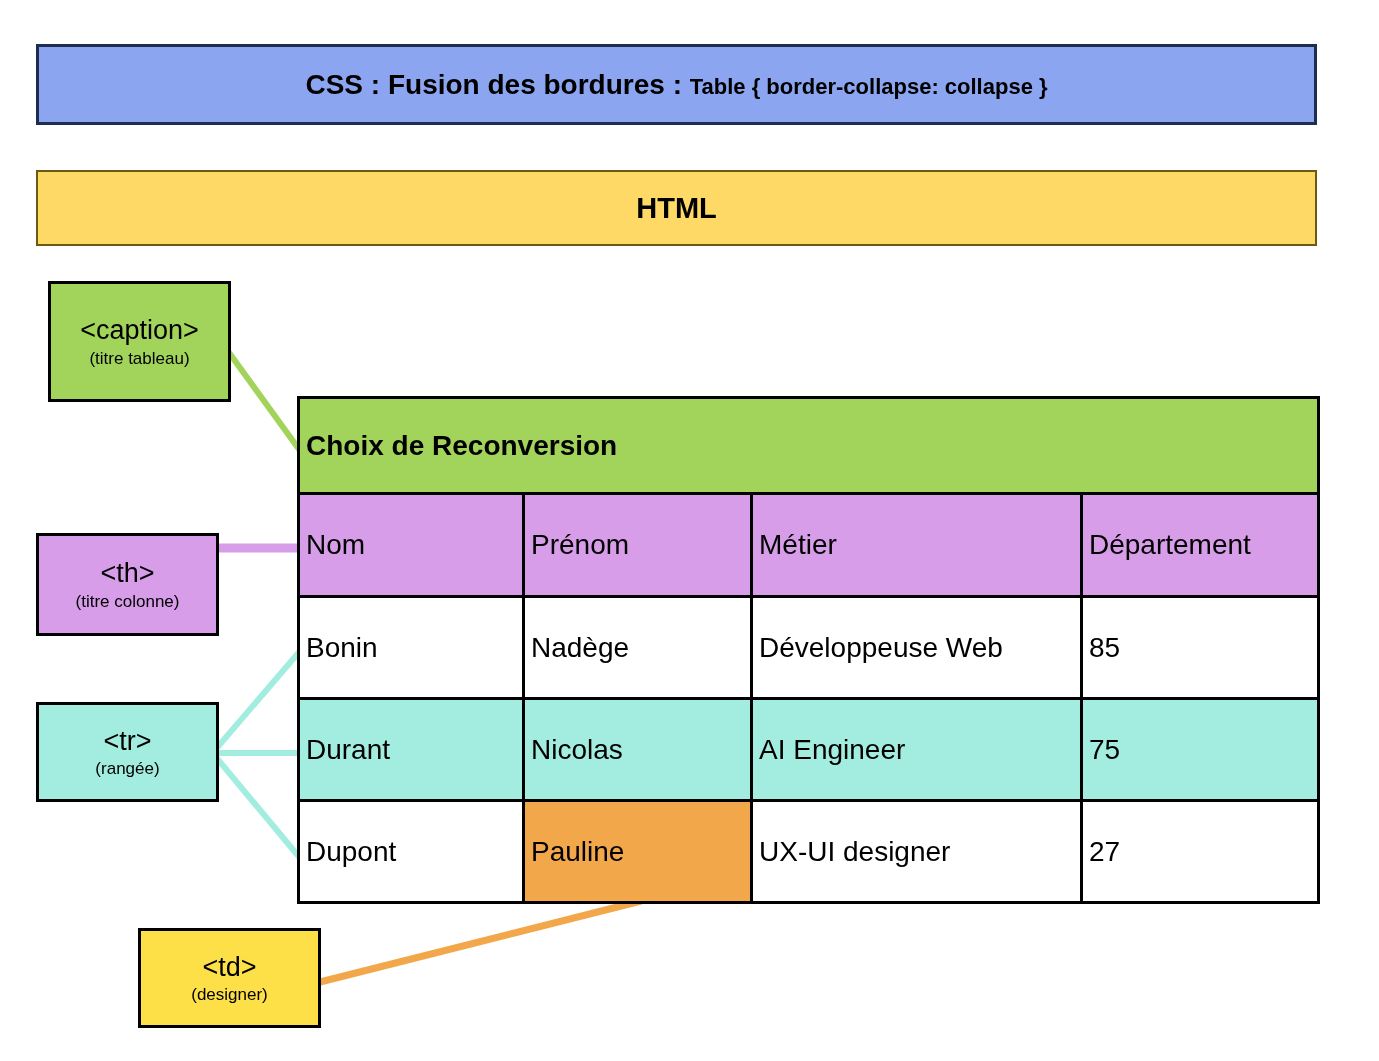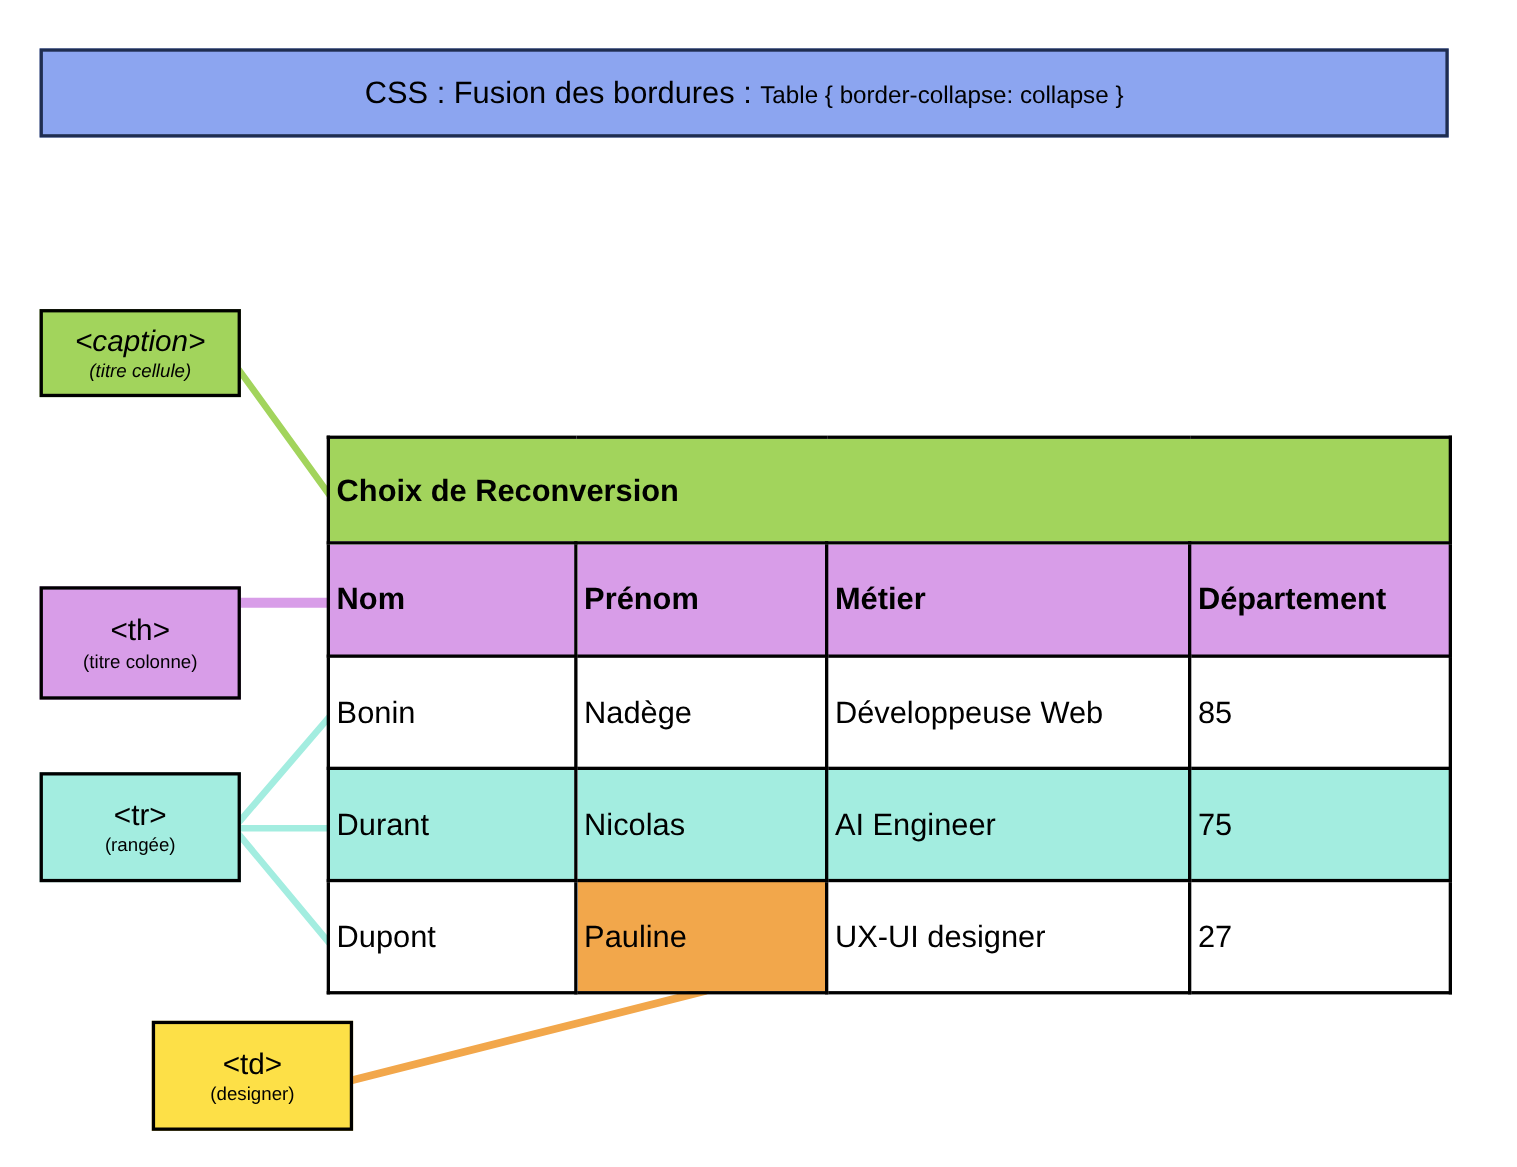--- a/index.html
+++ b/index.html
@@ -22,20 +22,21 @@
     pointer-events: none;
   }
 
   
   .banner {
     position: absolute;
     display: flex;
     align-items: center;
     justify-content: center;
     text-align: center;
+    font-weight: bold;
   }
   .banner-css {
     left: 36px; top: 44px;
     width: 1281px; height: 81px;
     background: #8CA5F0;
     border: 3px solid #1f2d50;
     font-size: 27px;
   }
   .banner-css .big { font-size: 28px; }
   .banner-css .code { font-size: 22px; }
@@ -53,21 +54,21 @@
     display: flex;
     flex-direction: column;
     align-items: center;
     justify-content: center;
     text-align: center;
     border: 3px solid #000;
     line-height: 1.25;
   }
   .tagbox .tag  { font-size: 27px; }
   .tagbox .desc { font-size: 17px; }
-  .box-caption { left: 36px;  top: 281px; width: 183px; height: 80px; background: #A2D45C; font-style: italic; }
+  .box-caption { left: 48px;  top: 281px; width: 183px; height: 121px; background: #A2D45C; }
   .box-th      { left: 36px;  top: 497px; width: 183px; height: 103px; background: #D89DE8; margin-top: 36px; }
   .box-tr      { left: 36px;  top: 702px; width: 183px; height: 100px; background: #A3EDE0; }
   .box-td      { left: 138px; top: 928px; width: 183px; height: 100px; background: #fde047; }
 
   
   .demo-table {
     position: absolute;
     left: 297px; top: 396px;
     width: 1020px;
     border-collapse: collapse;
@@ -82,21 +83,21 @@
     overflow: hidden;
   }
   .row-caption td {
     height: 96px;
     background: #A2D45C;
     font-weight: bold;
   }
   .row-header th {
     height: 103px;
     background: #D89DE8;
-    font-weight: bold;
+    font-weight: normal;
   }
   .row-data td { height: 102px; background: #ffffff; font-weight: normal; }
   .row-alt  td { background: #A3EDE0; margin-left: 16px; }
   .cell-highlight { background: #F2A74B !important; }
 
   .col-nom  { width: 225px; }
   .col-pre  { width: 228px; }
   .col-met  { width: 330px; }
   .col-dep  { width: 237px; }
 </style>
@@ -117,24 +118,27 @@
 
     <line x1="320" y1="982" x2="641" y2="901" stroke="#F2A74B" stroke-width="7" stroke-linecap="round"></line>
   </svg>
 
   <div class="banner banner-css">
     <span>
       <span class="big">CSS : </span><span class="big">Fusion des bordures : </span><span class="code">Table { border-collapse: collapse }</span>
     </span>
   </div>
 
+  <div class="banner banner-html">
+    <span>HTML</span>
+  </div>
 
   <div class="tagbox box-caption">
     <span class="tag">&lt;caption&gt;</span>
-    <span class="desc">(titre cellule)</span>
+    <span class="desc">(titre tableau)</span>
   </div>
 
   <div class="tagbox box-th">
     <span class="tag">&lt;th&gt;</span>
     <span class="desc">(titre colonne)</span>
   </div>
 
   <div class="tagbox box-tr">
     <span class="tag">&lt;tr&gt;</span>
     <span class="desc">(rangée)</span>

